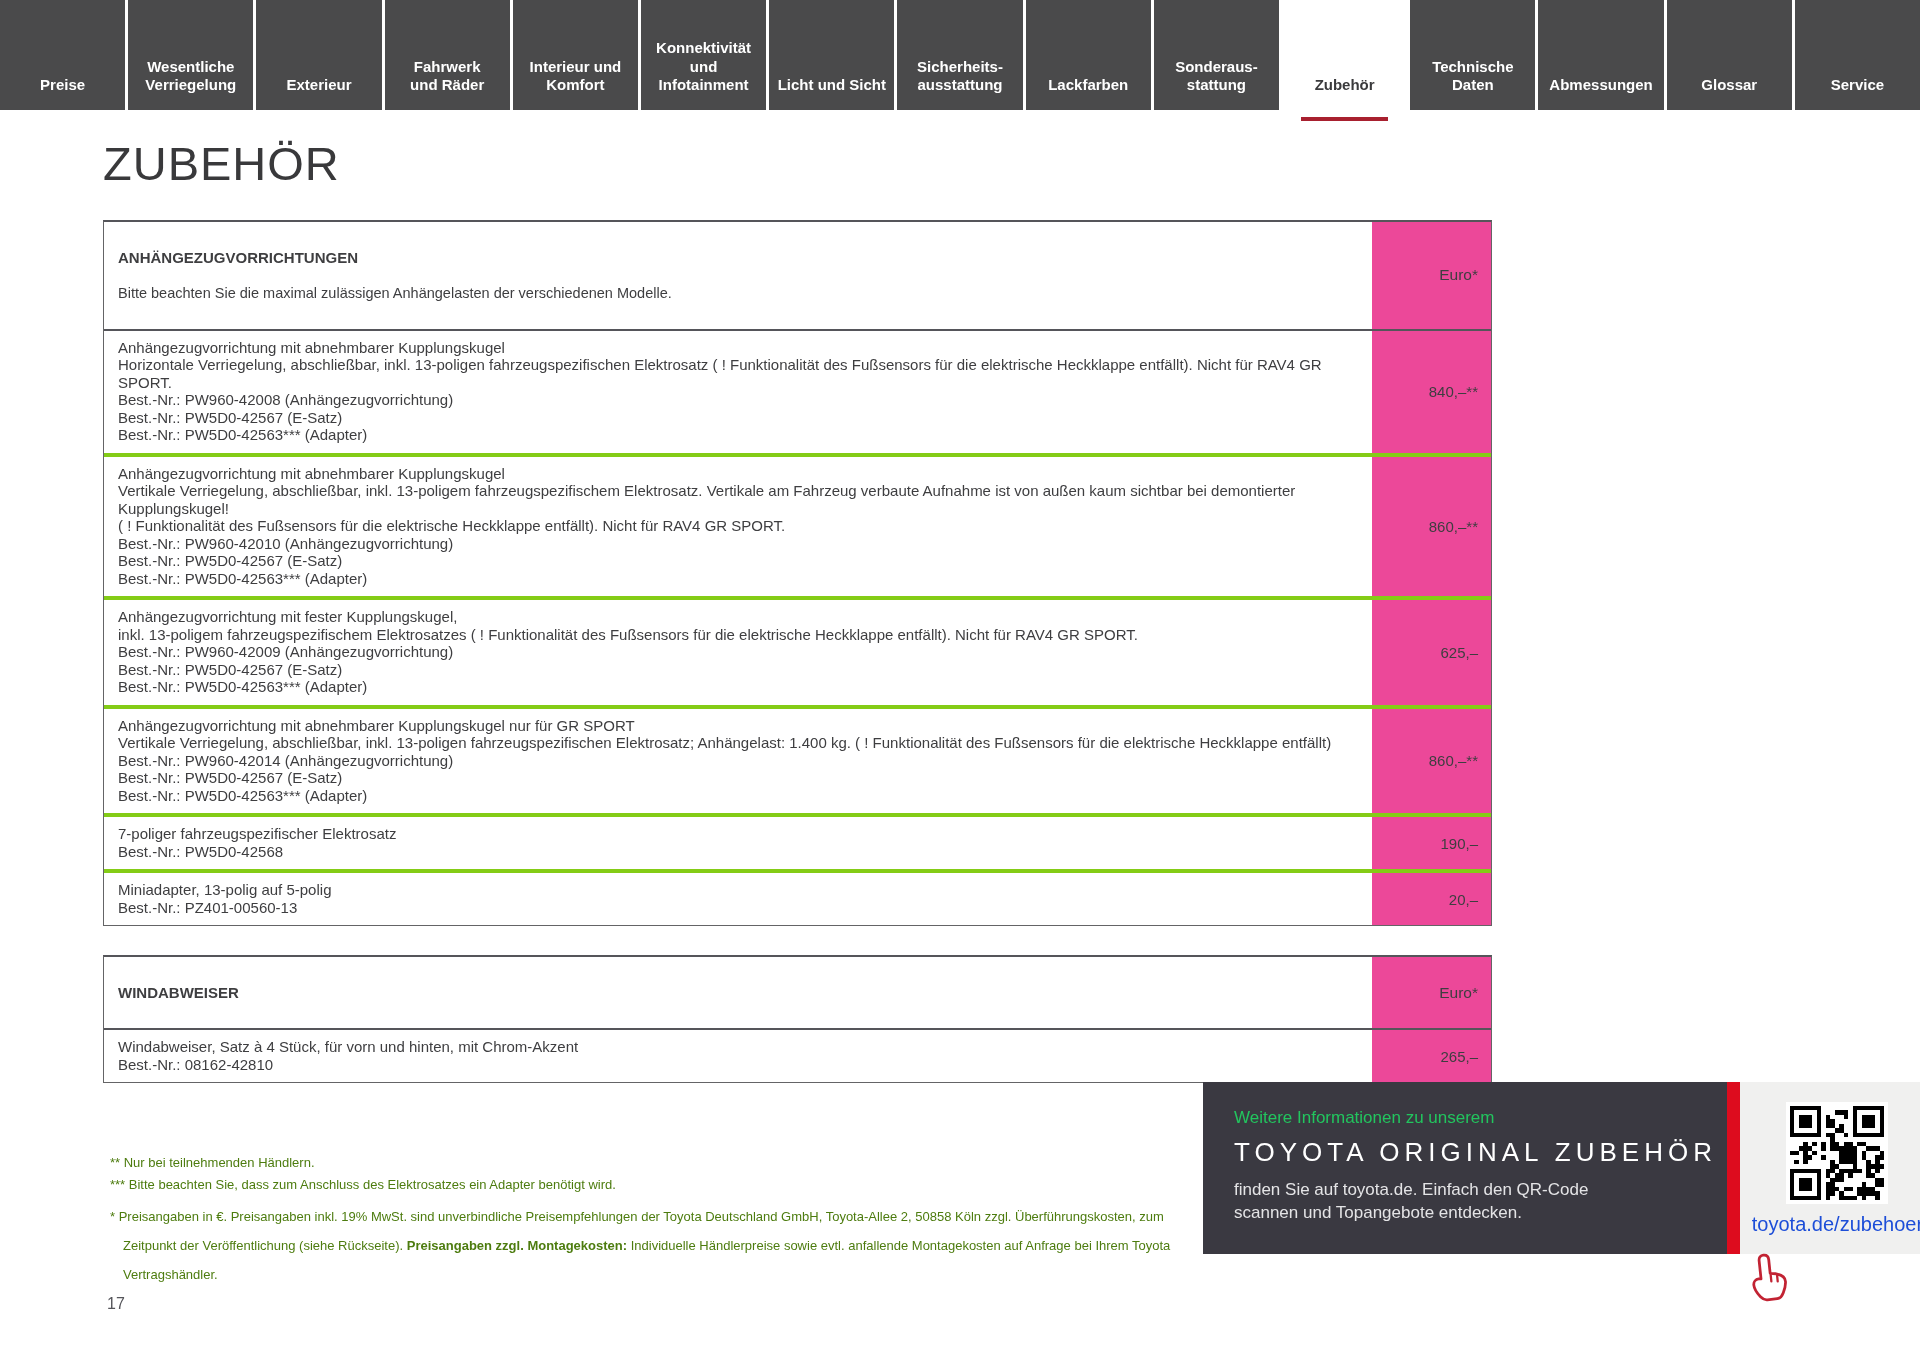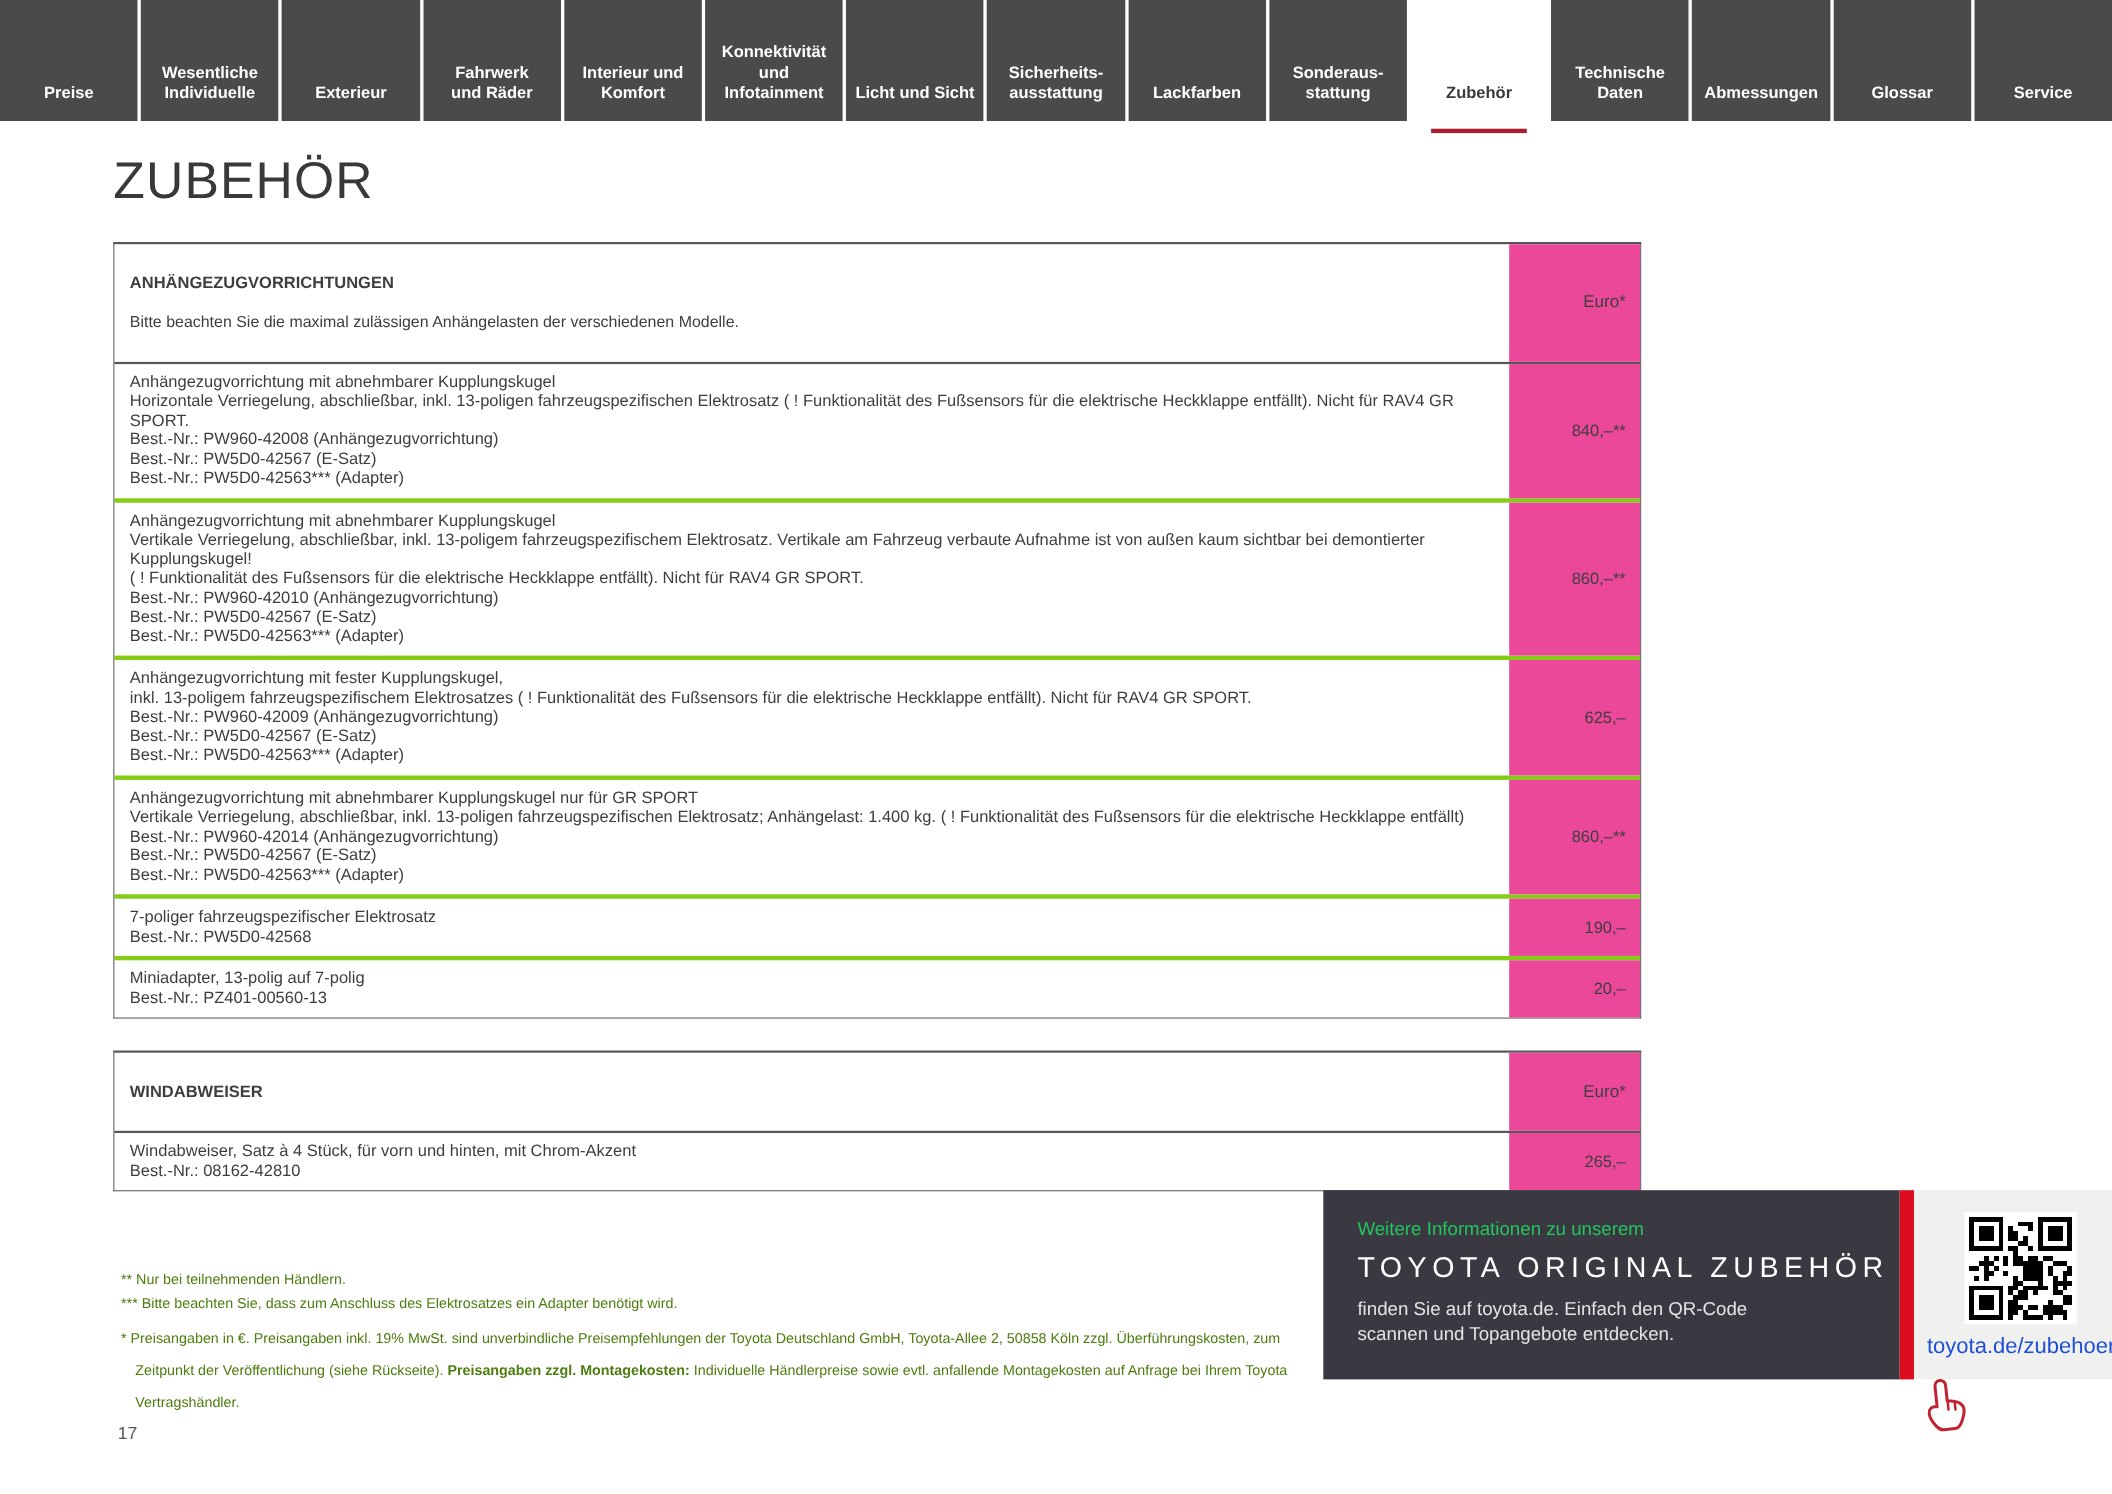--- a/index.html
+++ b/index.html
@@ -93,21 +93,21 @@
   .page-number {
     position:absolute; left:107px; top:1295px; font-size:16px; color:#55555a;
   }
 </style>
 </head>
 <body>
 
 <nav class="nav">
   <div class="tab">Preise</div>
   <div class="tab">Wesentliche
-Individuelle</div>
+Verriegelung</div>
   <div class="tab">Exterieur</div>
   <div class="tab">Fahrwerk
 und Räder</div>
   <div class="tab">Interieur und
 Komfort</div>
   <div class="tab">Konnektivität
 und
 Infotainment</div>
   <div class="tab">Licht und Sicht</div>
   <div class="tab">Sicherheits-
@@ -170,21 +170,21 @@
 Best.-Nr.: PW5D0-42567 (E-Satz)
 Best.-Nr.: PW5D0-42563*** (Adapter)</div>
       <div class="cell-price">860,–**</div>
     </div>
     <div class="trow">
       <div class="cell-desc">7-poliger fahrzeugspezifischer Elektrosatz
 Best.-Nr.: PW5D0-42568</div>
       <div class="cell-price">190,–</div>
     </div>
     <div class="trow">
-      <div class="cell-desc">Miniadapter, 13-polig auf 7-polig
+      <div class="cell-desc">Miniadapter, 13-polig auf 5-polig
 Best.-Nr.: PZ401-00560-13</div>
       <div class="cell-price">20,–</div>
     </div>
   </section>
 
   <section class="ptable">
     <div class="trow head">
       <div class="cell-desc">
         <div class="tbl-title">WINDABWEISER</div>
       </div>

